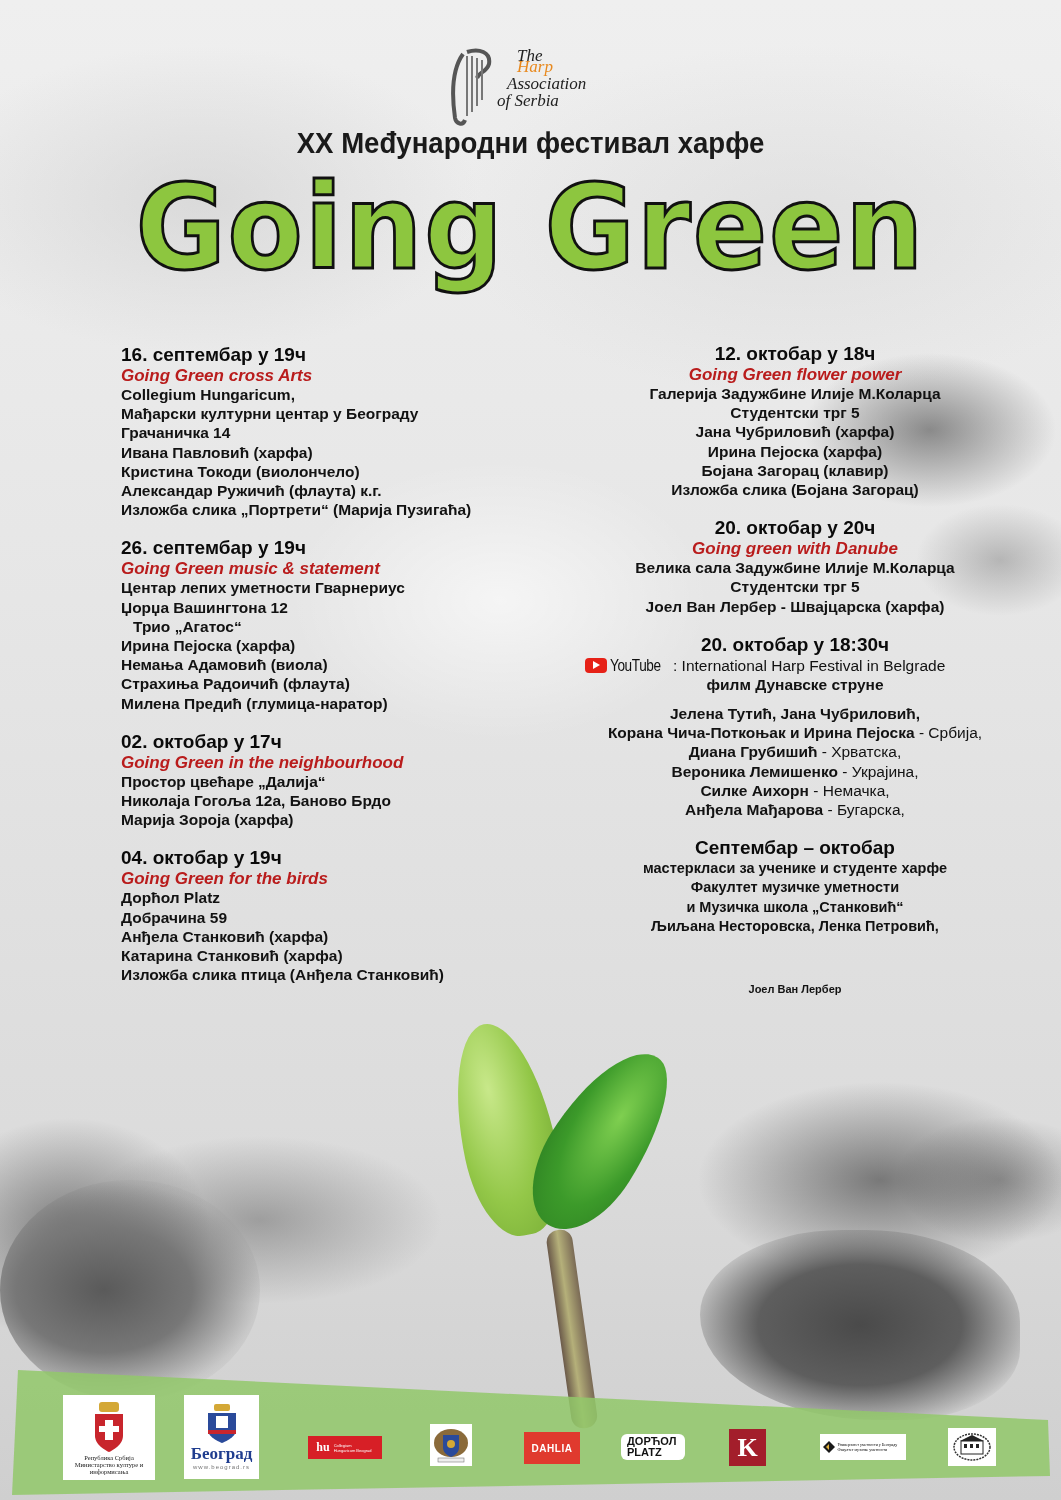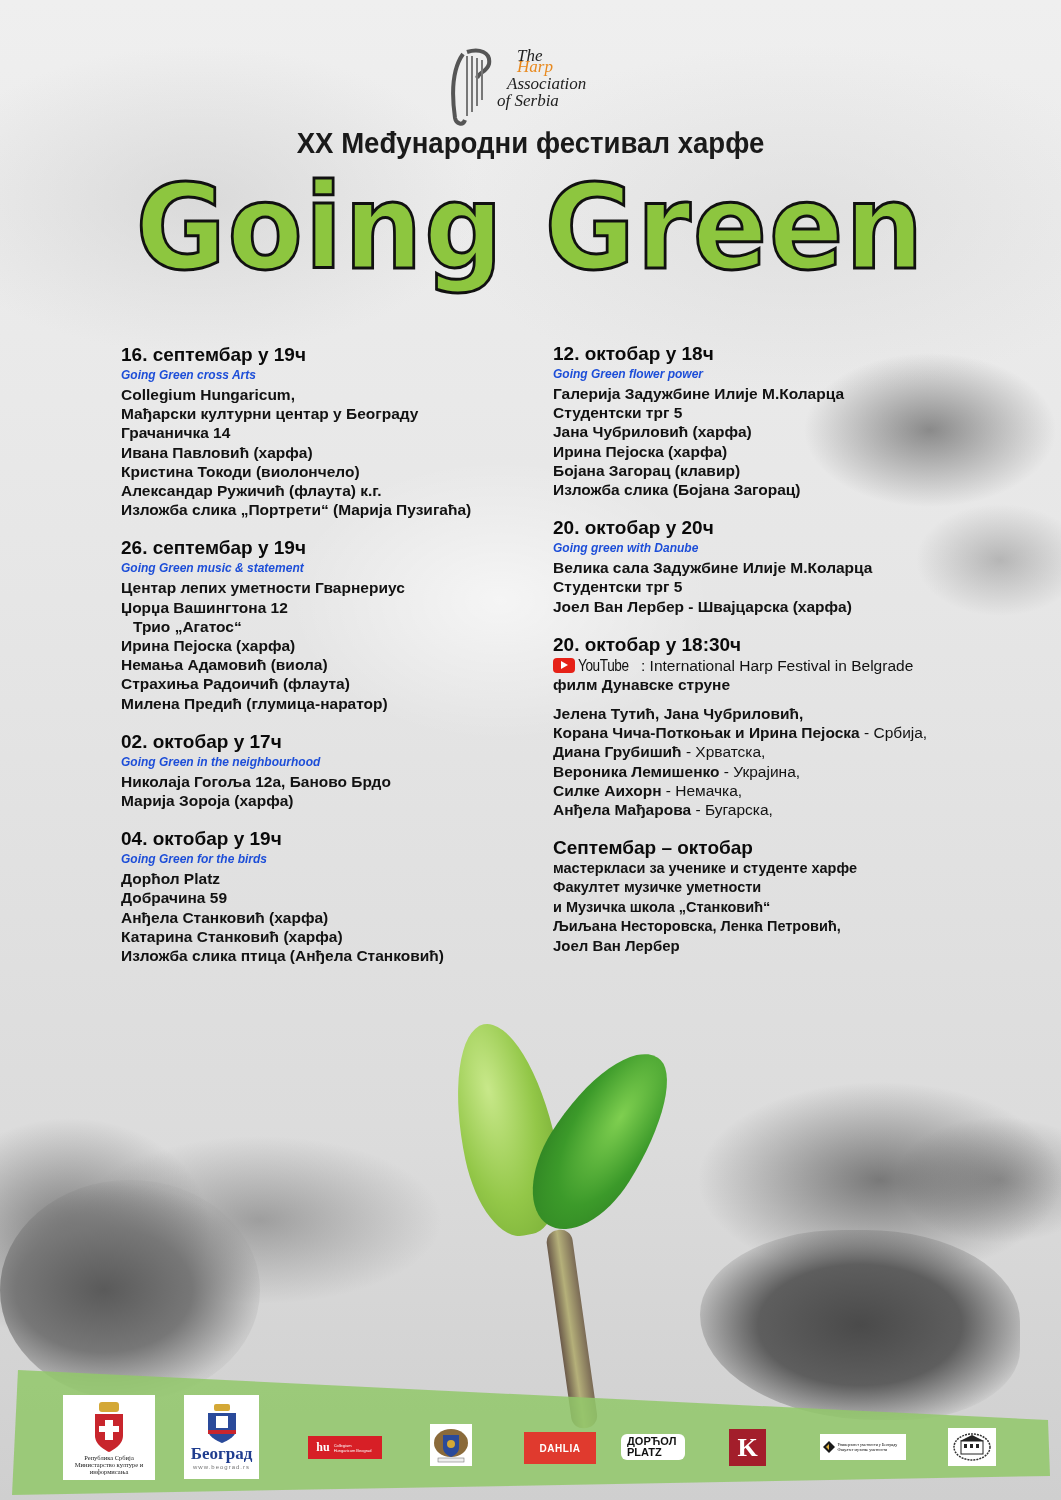--- a/index.html
+++ b/index.html
@@ -67,24 +67,24 @@
   .title {
     position:absolute; left:0; width:1061px; top:162px; text-align:center;
     font-family:"DejaVu Sans", sans-serif; font-weight:bold; font-size:118px; line-height:130px;
     color:#8dc63f; letter-spacing:2px;
     -webkit-text-stroke:3px #111;
     transform:scaleX(0.93);
   }
 
   .col { position:absolute; font-family:"Liberation Sans", sans-serif; color:#111; }
   .col-left { left:121px; top:344px; width:420px; }
-  .col-right { left:553px; top:343px; width:420px; }
+  .col-right { left:585px; top:343px; width:420px;text-align:center; }
   .event { margin-bottom:18px; }
   .event .date { font-weight:bold; font-size:19px; line-height:22px; color:#0a0a0a; }
-  .event .name { font-weight:bold; font-style:italic; font-size:12px; line-height:19px; color:#1d4ed8; }
+  .event .name { font-weight:bold; font-style:italic; font-size:17px; line-height:19px; color:#b91c1c; }
   .event .line { font-weight:bold; font-size:15.5px; line-height:19.2px; color:#121212; white-space:nowrap; }
   .event .line.indent { padding-left:12px; }
   .gap { height:10px; }
   .yt { display:flex; align-items:center; gap:3px; font-size:15.5px; line-height:19px; white-space:nowrap; }
   .yt-badge { display:inline-block; width:22px; height:15px; background:#e62117; border-radius:4px; position:relative; }
   .yt-badge::after { content:""; position:absolute; left:8px; top:3.5px; border-left:7px solid #fff; border-top:4px solid transparent; border-bottom:4px solid transparent; }
   .yt-word { font-family:"Liberation Sans Narrow","Liberation Sans", sans-serif; font-size:17px; letter-spacing:-0.5px; transform:scaleX(0.8); transform-origin:left; display:inline-block; width:60px; }
   .ss { font-weight:normal; }
 
   
@@ -149,20 +149,21 @@
     <div class="line">Џорџа Вашингтона 12</div>
     <div class="line indent">Трио „Агатос“</div>
     <div class="line">Ирина Пејоска (харфа)</div>
     <div class="line">Немања Адамовић (виола)</div>
     <div class="line">Страхиња Радоичић (флаута)</div>
     <div class="line">Милена Предић (глумица-наратор)</div>
   </div>
   <div class="event">
     <div class="date">02. октобар у 17ч</div>
     <div class="name">Going Green in the neighbourhood</div>
+    <div class="line">Простор цвећаре „Далија“</div>
     <div class="line">Николаја Гогоља 12а, Баново Брдо</div>
     <div class="line">Марија Зороја (харфа)</div>
   </div>
   <div class="event">
     <div class="date">04. октобар у 19ч</div>
     <div class="name">Going Green for the birds</div>
     <div class="line">Дорћол Platz</div>
     <div class="line">Добрачина 59</div>
     <div class="line">Анђела Станковић (харфа)</div>
     <div class="line">Катарина Станковић (харфа)</div>
@@ -203,21 +204,21 @@
     <div class="line"><span>Вероника Лемишенко</span><span class="ss"> - Украјина,</span></div>
     <div class="line"><span>Силке Аихорн</span><span class="ss"> - Немачка,</span></div>
     <div class="line"><span>Анђела Мађарова</span><span class="ss"> - Бугарска,</span></div>
   </div>
   <div class="event">
     <div class="date">Септембар – октобар</div>
     <div class="line" style="font-size:14.5px;">мастеркласи за ученике и студенте харфе</div>
     <div class="line" style="font-size:14.5px;">Факултет музичке уметности</div>
     <div class="line" style="font-size:14.5px;">и Музичка школа „Станковић“</div>
     <div class="line" style="font-size:14.5px;">Љиљана Несторовска, Ленка Петровић,</div>
-    <div class="line" style="font-size:15px;">Јоел Ван Лербер</div>
+    <div class="line" style="font-size:11px;margin-top:44px;">Јоел Ван Лербер</div>
   </div>
 </div>
 
 <div class="band"></div>
 
 <div class="sponsor" style="left:63px;top:1395px;width:92px;height:85px;">
   <svg width="36" height="54" viewBox="0 0 36 54">
     <rect x="8" y="2" width="20" height="10" rx="3" fill="#d4a836"></rect>
     <path d="M4 14 H32 V36 C32 46 18 52 18 52 C18 52 4 46 4 36 Z" fill="#c8252c"></path>
     <path d="M14 20 H22 V26 H28 V32 H22 V40 H14 V32 H8 V26 H14 Z" fill="#fff"></path>
@@ -244,21 +245,21 @@
 
 <div class="sponsor" style="left:430px;top:1424px;width:42px;height:42px;">
   <svg width="38" height="38" viewBox="0 0 38 38">
     <ellipse cx="19" cy="17" rx="17" ry="14" fill="#8a6a3a"></ellipse>
     <path d="M11 9 H27 V22 C27 28 19 31 19 31 C19 31 11 28 11 22 Z" fill="#2a4a9a"></path>
     <circle cx="19" cy="18" r="4" fill="#d4a836"></circle>
     <rect x="6" y="32" width="26" height="4" fill="#eee" stroke="#666" stroke-width="0.5"></rect>
   </svg>
 </div>
 
-<div class="sponsor red-logo" style="left:524px;top:1432px;width:72px;height:32px;background:#e03a2e;">
+<div class="sponsor red-logo" style="left:524px;top:1432px;width:56px;height:32px;background:#e03a2e;">
   <span style="font-size:10px;font-weight:bold;letter-spacing:0.5px;">DAHLIA</span>
 </div>
 
 <div class="sponsor dorcol" style="left:621px;top:1434px;width:58px;height:26px;border-radius:6px;">
   <span>ДОРЋОЛ</span>
   <span>PLATZ</span>
 </div>
 
 <div class="sponsor" style="left:729px;top:1429px;width:37px;height:37px;background:#a31e2b;">
   <span style="color:#fff;font-weight:bold;font-size:26px;font-family:'Liberation Serif',serif;">K</span>

